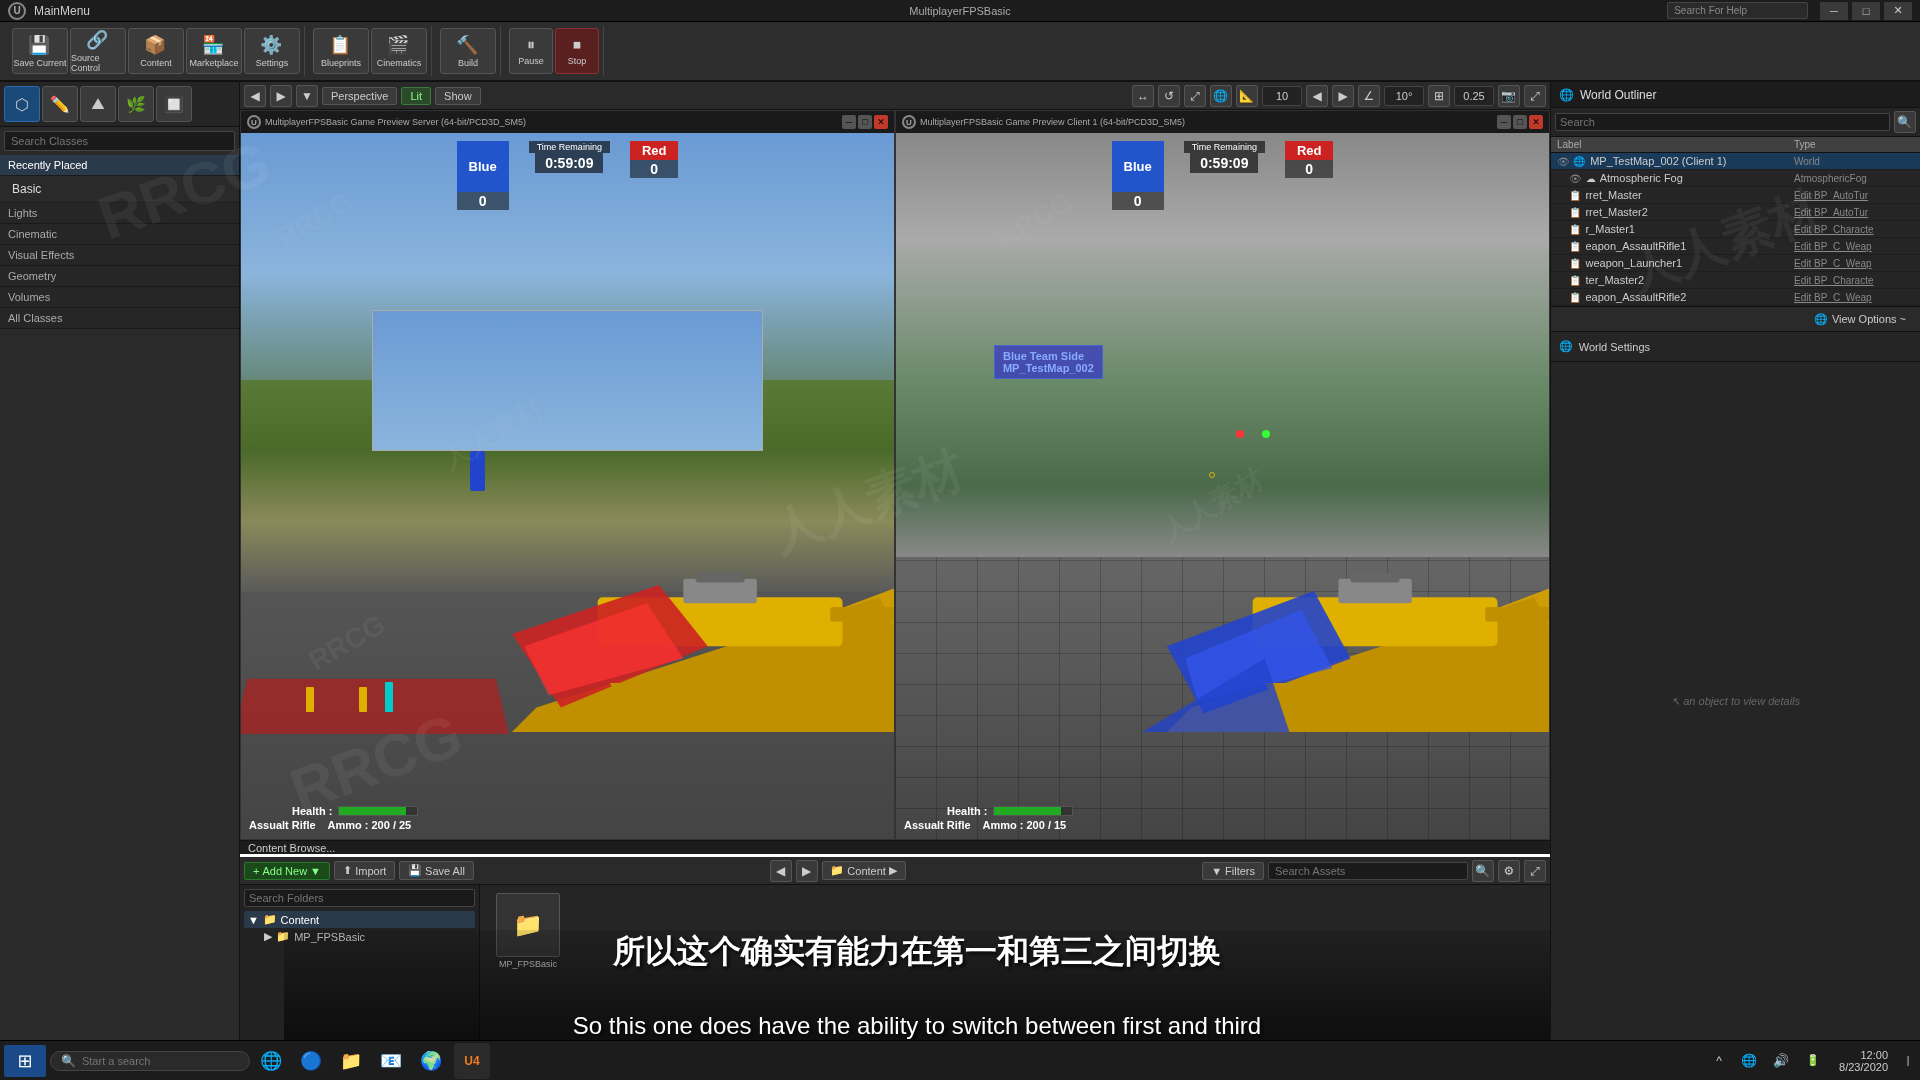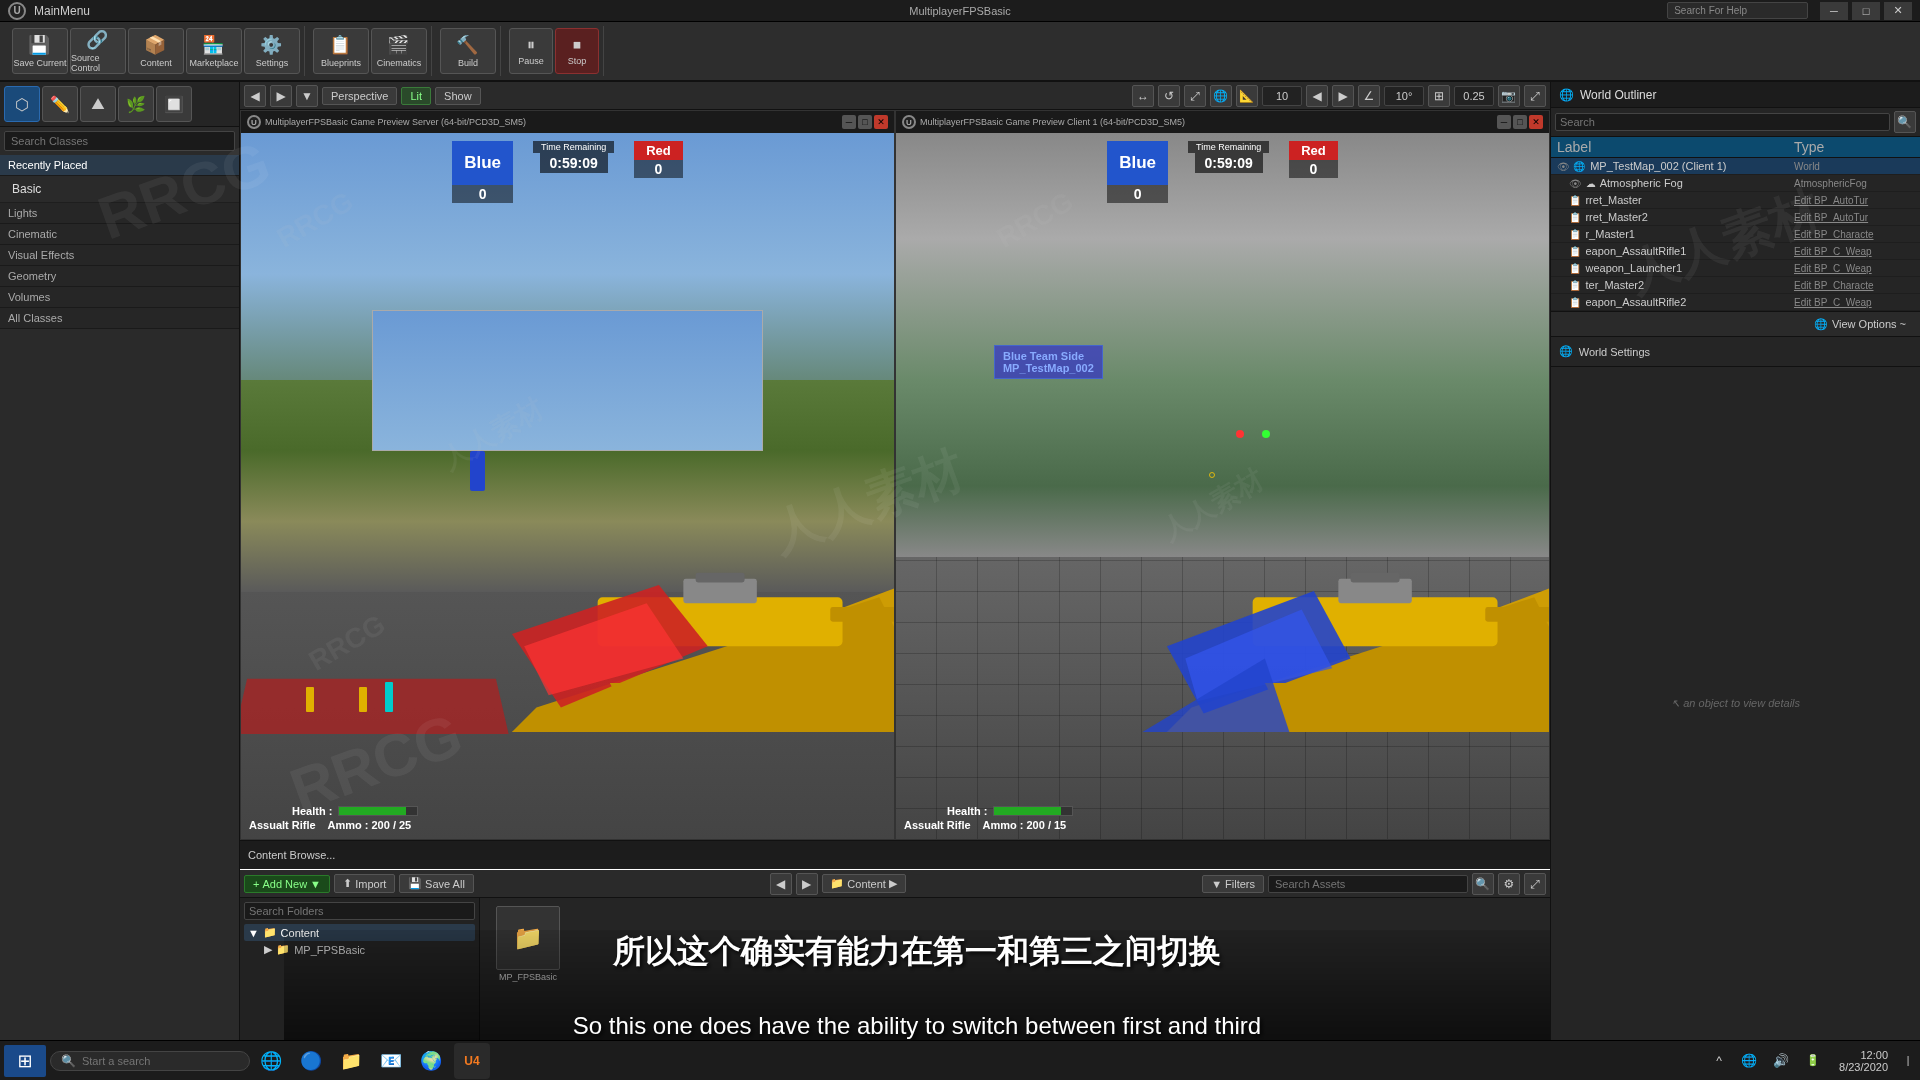--- a/index.html
+++ b/index.html
@@ -286,22 +286,22 @@
       gap: 20px;
     }
     .team-score {
       display: flex;
       flex-direction: column;
       align-items: center;
     }
     .team-label-blue {
       background: #2255cc;
       color: white;
-      padding: 12px 12px;
-      font-size: 17px;
+      padding: 18px 12px;
+      font-size: 13px;
       font-weight: bold;
     }
     .team-label-red {
       background: #cc2222;
       color: white;
       padding: 2px 12px;
       font-size: 13px;
       font-weight: bold;
     }
     .score-num {
@@ -395,23 +395,23 @@
       background: #1a1a1a;
       border: 1px solid #444;
       color: #ccc;
       font-size: 11px;
       padding: 2px 4px;
       border-radius: 2px;
     }
     #outliner-columns {
       display: flex;
       padding: 2px 6px;
-      background: #0c4a6e;
+      background: #404040;
       border-bottom: 1px solid #111;
-      font-size: 14px;
+      font-size: 10px;
       color: #aaa;
       align-items: center;
     }
     #outliner-columns .col-label { flex: 1; }
     #outliner-columns .col-type { width: 120px; }
     .outliner-item {
       display: flex;
       align-items: center;
       padding: 2px 6px;
       border-bottom: 1px solid #1e1e1e;
@@ -470,28 +470,28 @@
 
     
     #content-browser {
       height: 200px;
       background: #252525;
       border-top: 1px solid #111;
       display: flex;
       flex-direction: column;
     }
     #cb-header {
-      height: 29px;
+      height: 16px;
       background: #1c1c1c;
       display: flex;
       align-items: center;
       padding: 4px 8px;
       font-size: 11px;
       color: #ccc;
-      border-bottom: 1px solid #ffffff;
+      border-bottom: 3px solid #ffffff;
       gap: 8px;
     }
     #cb-toolbar {
       height: 28px;
       background: #2a2a2a;
       display: flex;
       align-items: center;
       padding: 0 4px;
       gap: 4px;
       border-bottom: 1px solid #111;

